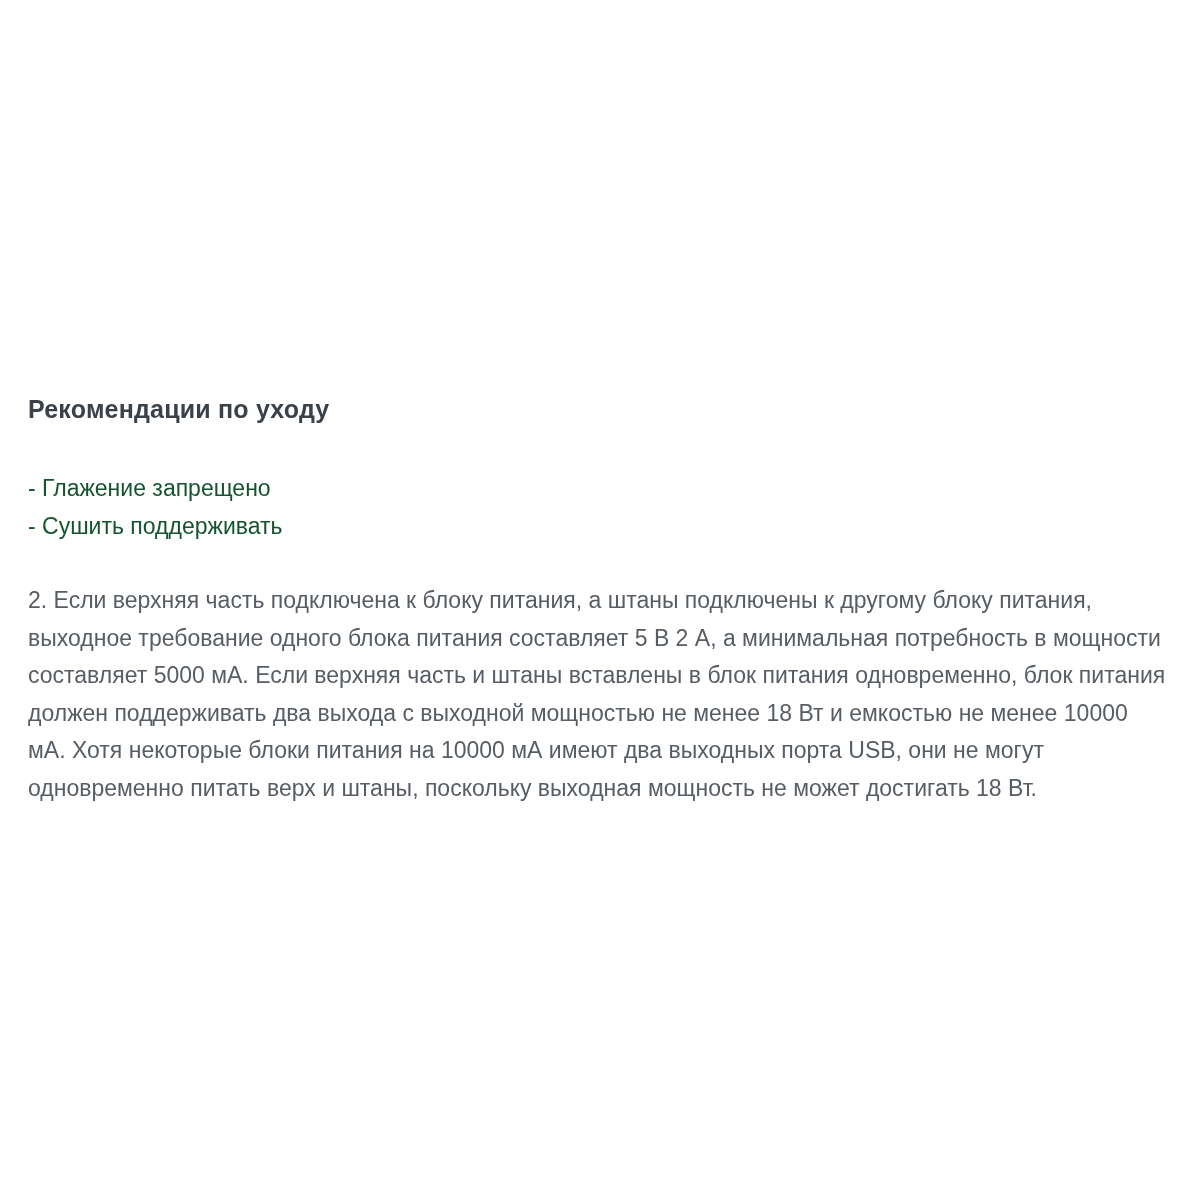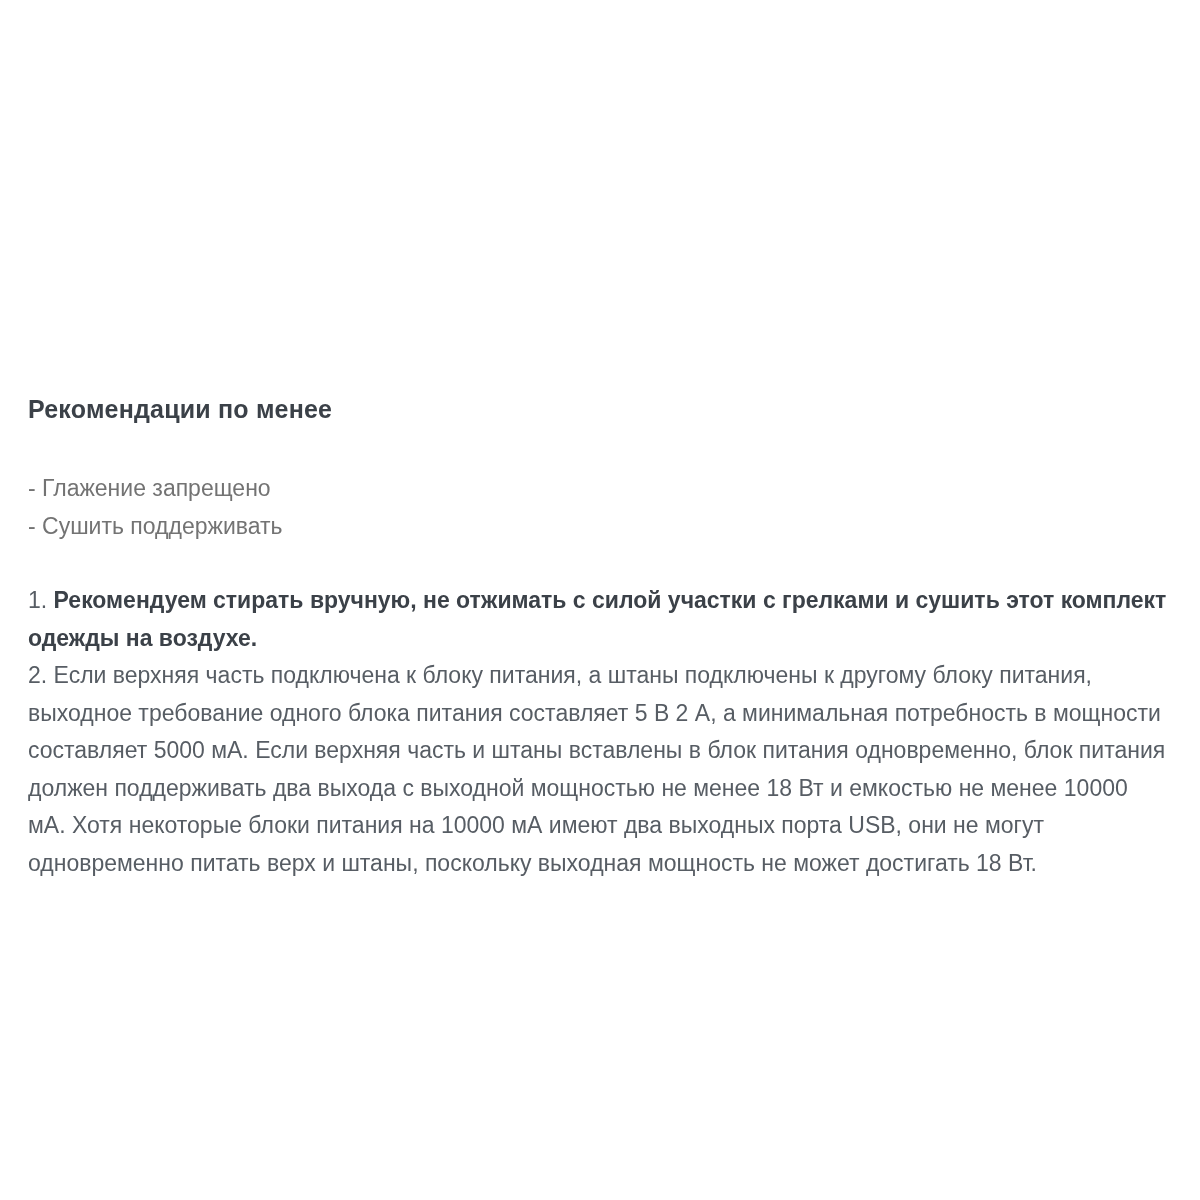--- a/index.html
+++ b/index.html
@@ -31,21 +31,21 @@
     letter-spacing: 0.2px;
   }
   .care-list {
     margin-top: 46px;
   }
   .care-list p {
     margin: 0;
     font-size: 23px;
     line-height: 37.5px;
     font-weight: 400;
-    color: #737373;
+    color: #14532d;
   }
   .instructions {
     margin-top: 37px;
   }
   .instructions p {
     margin: 0;
     font-size: 23px;
     line-height: 37.5px;
     font-weight: 400;
     color: #575d64;
@@ -57,25 +57,24 @@
   .instructions strong {
     font-weight: 700;
     color: #3b4148;
   }
 </style>
 </head>
 <body>
 
 <div class="content">
 
-  <h2 class="section-heading">Рекомендации по менее</h2>
+  <h2 class="section-heading">Рекомендации по уходу</h2>
 
   <div class="care-list">
     <p>- Глажение запрещено</p>
     <p>- Сушить поддерживать</p>
   </div>
 
   <div class="instructions">
-    <p><span class="num">1.</span> <strong>Рекомендуем стирать вручную, не отжимать с силой участки с грелками и сушить этот комплект одежды на воздухе.</strong></p>
     <p><span class="num">2.</span> <span>Если верхняя часть подключена к блоку питания, а штаны подключены к другому блоку питания, выходное требование одного блока питания составляет 5 В 2 А, а минимальная потребность в мощности составляет 5000 мА. Если верхняя часть и штаны вставлены в блок питания одновременно, блок питания должен поддерживать два выхода с выходной мощностью не менее 18 Вт и емкостью не менее 10000 мА. Хотя некоторые блоки питания на 10000 мА имеют два выходных порта USB, они не могут одновременно питать верх и штаны, поскольку выходная мощность не может достигать 18 Вт.</span></p>
   </div>
 
 </div>
 
 </body></html>

